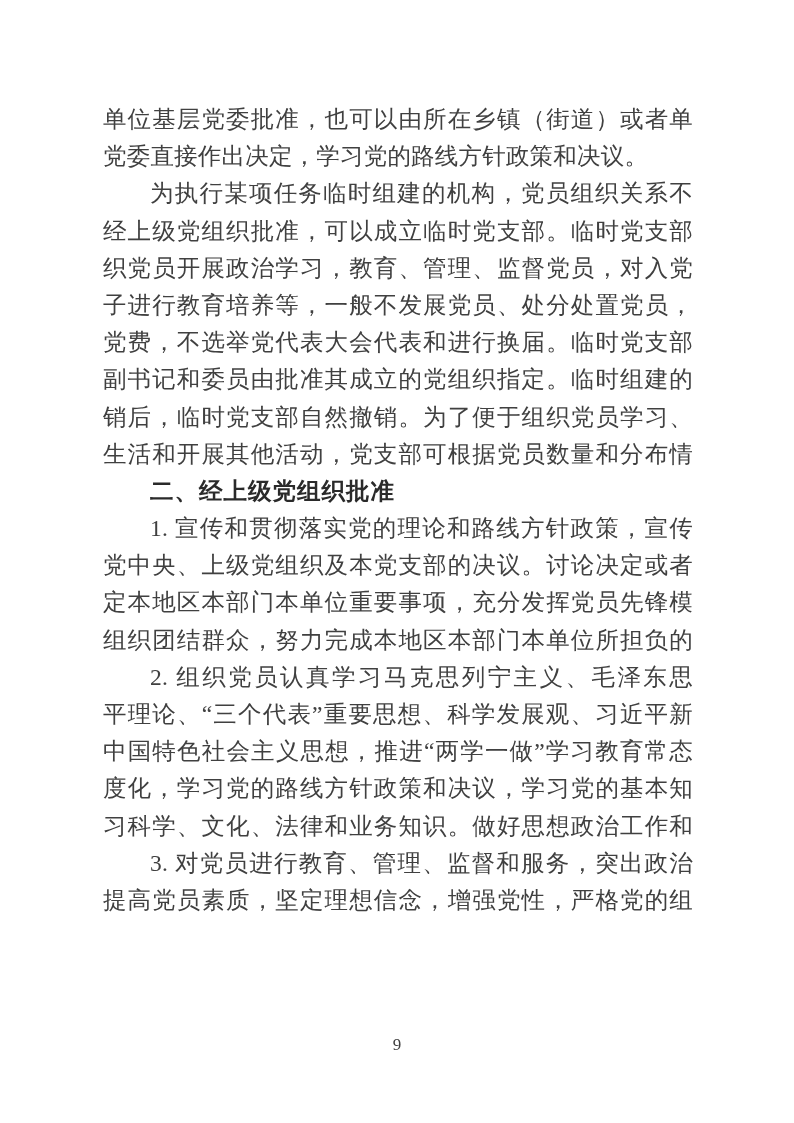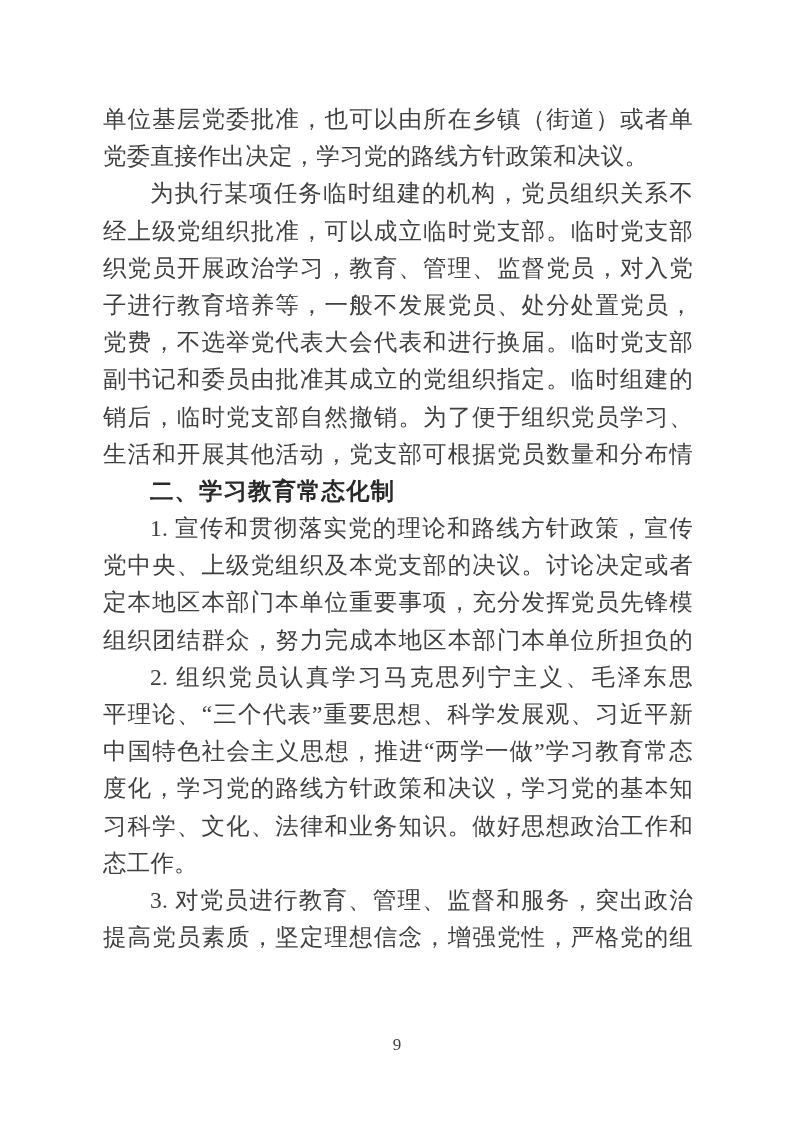--- a/index.html
+++ b/index.html
@@ -67,28 +67,27 @@
     <div class="line fill">单位基层党委批准，也可以由所在乡镇（街道）或者单位基层</div>
     <div class="line">党委直接作出决定，学习党的路线方针政策和决议。</div>
     <div class="line fill indent">为执行某项任务临时组建的机构，党员组织关系不转接的，</div>
     <div class="line fill">经上级党组织批准，可以成立临时党支部。临时党支部主要组</div>
     <div class="line fill">织党员开展政治学习，教育、管理、监督党员，对入党积极分</div>
     <div class="line fill">子进行教育培养等，一般不发展党员、处分处置党员，不收缴</div>
     <div class="line fill">党费，不选举党代表大会代表和进行换届。临时党支部书记、</div>
     <div class="line fill">副书记和委员由批准其成立的党组织指定。临时组建的机构撤</div>
     <div class="line fill">销后，临时党支部自然撤销。为了便于组织党员学习、过组织</div>
     <div class="line fill">生活和开展其他活动，党支部可根据党员数量和分布情况而划</div>
-    <div class="line heading indent">二、学习教育常态化制</div>
+    <div class="line heading indent">二、经上级党组织批准</div>
     <div class="line fill indent">1. 宣传和贯彻落实党的理论和路线方针政策，宣传和执行</div>
     <div class="line fill">党中央、上级党组织及本党支部的决议。讨论决定或者参与决</div>
     <div class="line fill">定本地区本部门本单位重要事项，充分发挥党员先锋模范作用，</div>
     <div class="line fill">组织团结群众，努力完成本地区本部门本单位所担负的任务。</div>
     <div class="line fill indent">2. 组织党员认真学习马克思列宁主义、毛泽东思想、邓小</div>
     <div class="line fill">平理论、“三个代表”重要思想、科学发展观、习近平新时代</div>
     <div class="line fill">中国特色社会主义思想，推进“两学一做”学习教育常态化制</div>
     <div class="line fill">度化，学习党的路线方针政策和决议，学习党的基本知识，学</div>
     <div class="line fill">习科学、文化、法律和业务知识。做好思想政治工作和意识形</div>
-    <div class="line">态工作。</div>
     <div class="line fill indent">3. 对党员进行教育、管理、监督和服务，突出政治教育，</div>
     <div class="line fill">提高党员素质，坚定理想信念，增强党性，严格党的组织生活，</div>
   </div>
   <div class="page-number">9</div>
 </div>
 
 </body></html>

